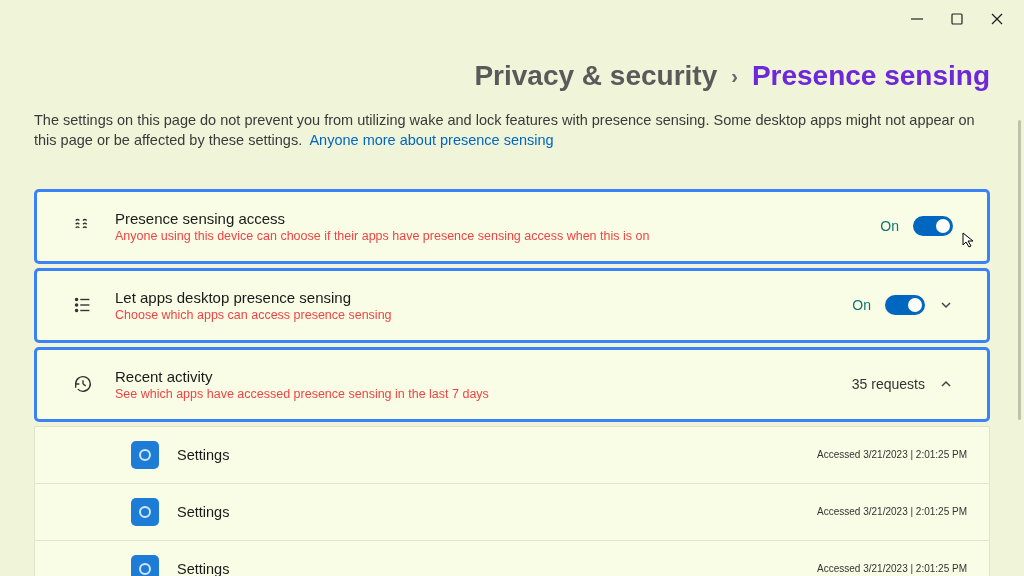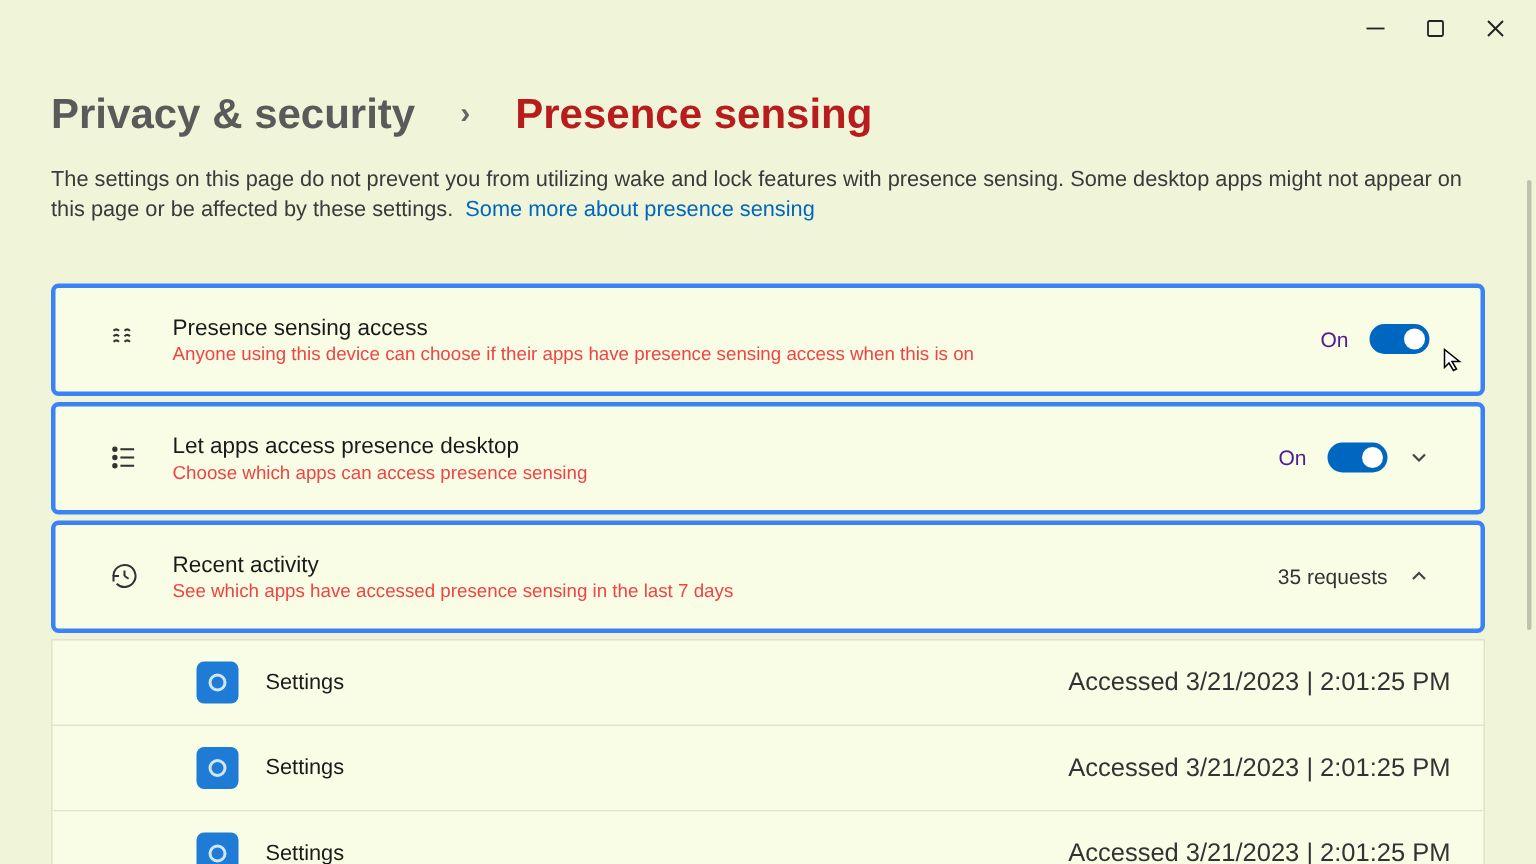--- a/index.html
+++ b/index.html
@@ -26,25 +26,26 @@
   .titlebar-btn svg { width: 14px; height: 14px; }
   .content {
     padding: 60px 34px 0 34px;
   }
   .breadcrumb {
     font-size: 28px;
     font-weight: 600;
     color: #555;
     display: flex;
     align-items: center;
-    gap: 30px;
+    gap: 14px;
+    justify-content: flex-end;
   }
   .breadcrumb .parent { color: #5a5a5a; font-weight:600;}
   .breadcrumb .chev { font-size: 20px; color: #666; }
-  .breadcrumb .current { color: #b91c1c; font-weight: 600; }
+  .breadcrumb .current { color: #6d28d9; font-weight: 600; }
   .description {
     margin-top: 18px;
     font-size: 14.5px;
     color: #3a3a3a;
     line-height: 1.4;
     max-width: 970px;
   }
   .description a { color: #0067c0; text-decoration: none; }
   .cards {
     margin-top: 38px;
@@ -64,21 +65,21 @@
     width: 24px; height: 24px;
     margin-right: 20px;
     display: flex; align-items: center; justify-content: center;
     color: #333;
   }
   .card-icon svg { width: 22px; height: 22px; }
   .card-text { flex: 1; }
   .card-title { font-size: 15px; font-weight: 400; color: #1a1a1a; }
   .card-sub { font-size: 12.5px; color: #ef4444; margin-top: 2px; }
   .card-right { display: flex; align-items: center; gap: 14px; }
-  .toggle-label { font-size: 14px; color: #4c1d95; }
+  .toggle-label { font-size: 14px; color: #0f766e; }
   .toggle {
     width: 40px; height: 20px;
     background: #0067c0;
     border-radius: 10px;
     position: relative;
     cursor: pointer;
   }
   .toggle::after {
     content: "";
     position: absolute;
@@ -112,21 +113,21 @@
     border-radius: 5px;
     display: flex; align-items: center; justify-content: center;
     margin-right: 18px;
   }
   .app-icon-inner {
     width: 12px; height: 12px;
     border: 2px solid #cfe6f7;
     border-radius: 50%;
   }
   .app-name { flex: 1; font-size: 14.5px; color: #1a1a1a; }
-  .app-time { font-size: 17px; color: #333; }
+  .app-time { font-size: 10px; color: #333; }
   .cursor {
     position: absolute;
     left: 962px; top: 232px;
     width: 14px; height: 16px;
     pointer-events: none;
   }
   .scrollbar {
     position: absolute;
     right: 3px; top: 120px;
     width: 3px; height: 300px;
@@ -158,21 +159,21 @@
 
 <div class="content">
   <div class="breadcrumb">
     <span class="parent">Privacy &amp; security</span>
     <span class="chev">›</span>
     <span class="current">Presence sensing</span>
   </div>
 
   <p class="description">
     <span>The settings on this page do not prevent you from utilizing wake and lock features with presence sensing. Some desktop apps might not appear on this page or be affected by these settings.</span>&nbsp;
-    <a href="#">Some more about presence sensing</a>
+    <a href="#">Anyone more about presence sensing</a>
   </p>
 
   <div class="cards">
 
     <div class="card">
       <div class="card-icon">
         <svg viewBox="0 0 24 24" fill="none" stroke="currentColor" stroke-width="1.5">
           <path d="M4 6 Q6 4 8 6 M4 10 Q6 8 8 10 M12 6 Q14 4 16 6 M12 10 Q14 8 16 10 M4 14 Q6 12 8 14 M12 14 Q14 12 16 14"></path>
         </svg>
       </div>
@@ -191,21 +192,21 @@
         <svg viewBox="0 0 24 24" fill="none" stroke="currentColor" stroke-width="1.5">
           <circle cx="5" cy="6" r="1.2" fill="currentColor"></circle>
             <line x1="9" y1="6" x2="19" y2="6"></line>
           <circle cx="5" cy="12" r="1.2" fill="currentColor"></circle>
             <line x1="9" y1="12" x2="19" y2="12"></line>
           <circle cx="5" cy="18" r="1.2" fill="currentColor"></circle>
             <line x1="9" y1="18" x2="19" y2="18"></line>
         </svg>
       </div>
       <div class="card-text">
-        <div class="card-title">Let apps access presence desktop</div>
+        <div class="card-title">Let apps desktop presence sensing</div>
         <div class="card-sub">Choose which apps can access presence sensing</div>
       </div>
       <div class="card-right">
         <span class="toggle-label">On</span>
         <div class="toggle"></div>
         <div class="chevron">
           <svg viewBox="0 0 14 14">
               <polyline points="3,5 7,9 11,5" fill="none" stroke="currentColor" stroke-width="1.5"></polyline>
             </svg>
         </div>

